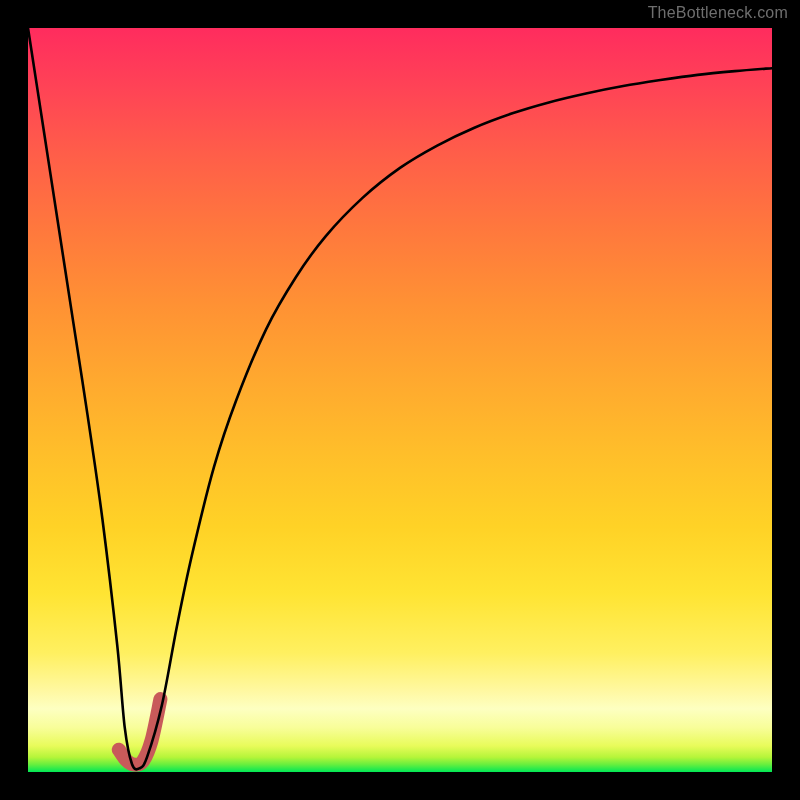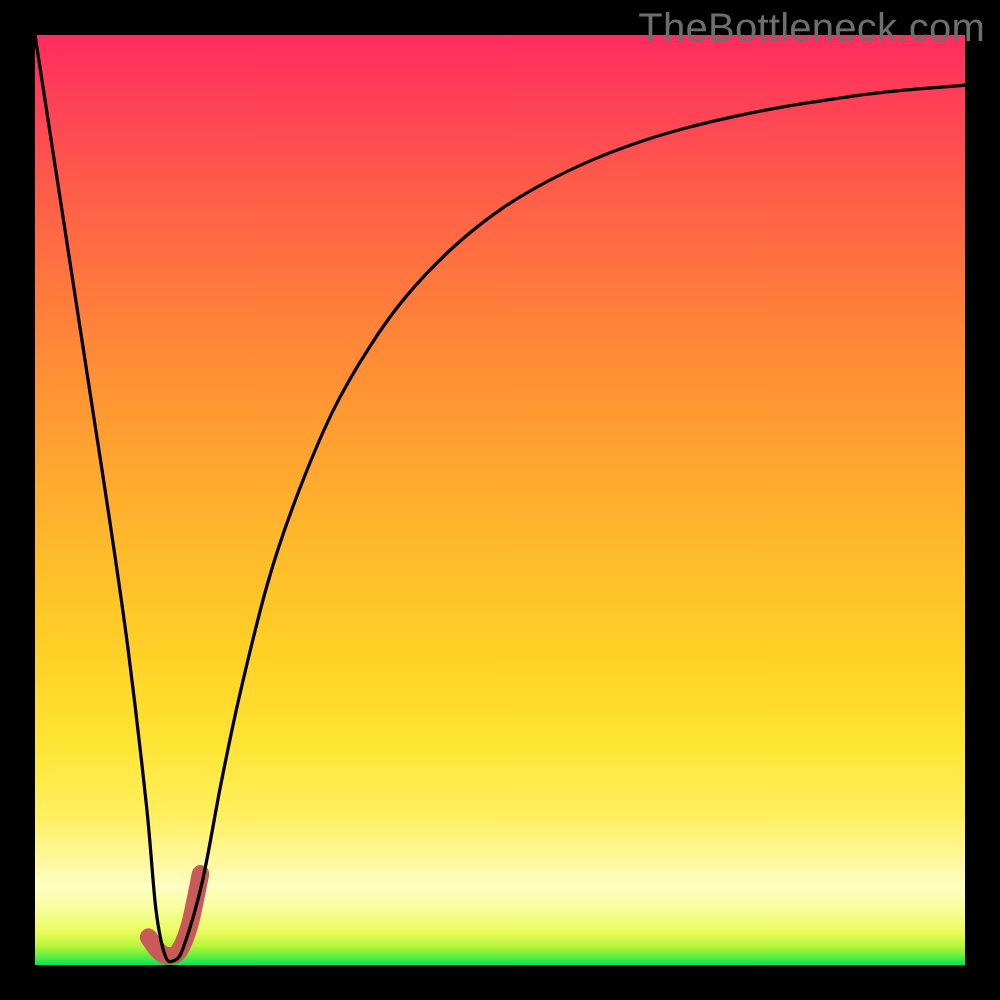--- a/index.html
+++ b/index.html
@@ -64,21 +64,21 @@
     stroke: #c85a5a;
     stroke-width: 14;
     stroke-linecap: round;
     stroke-linejoin: round;
   }
   .watermark {
     position: absolute;
     top: 4px;
     right: 12px;
     color: #6e6e6e;
-    font-size: 32px;
+    font-size: 16px;
     letter-spacing: 0.2px;
     user-select: none;
   }
 </style>
 </head>
 <body>
 
 <div class="frame">
   <div class="plot-area">
     <svg viewBox="0 0 744 744" preserveAspectRatio="none">

